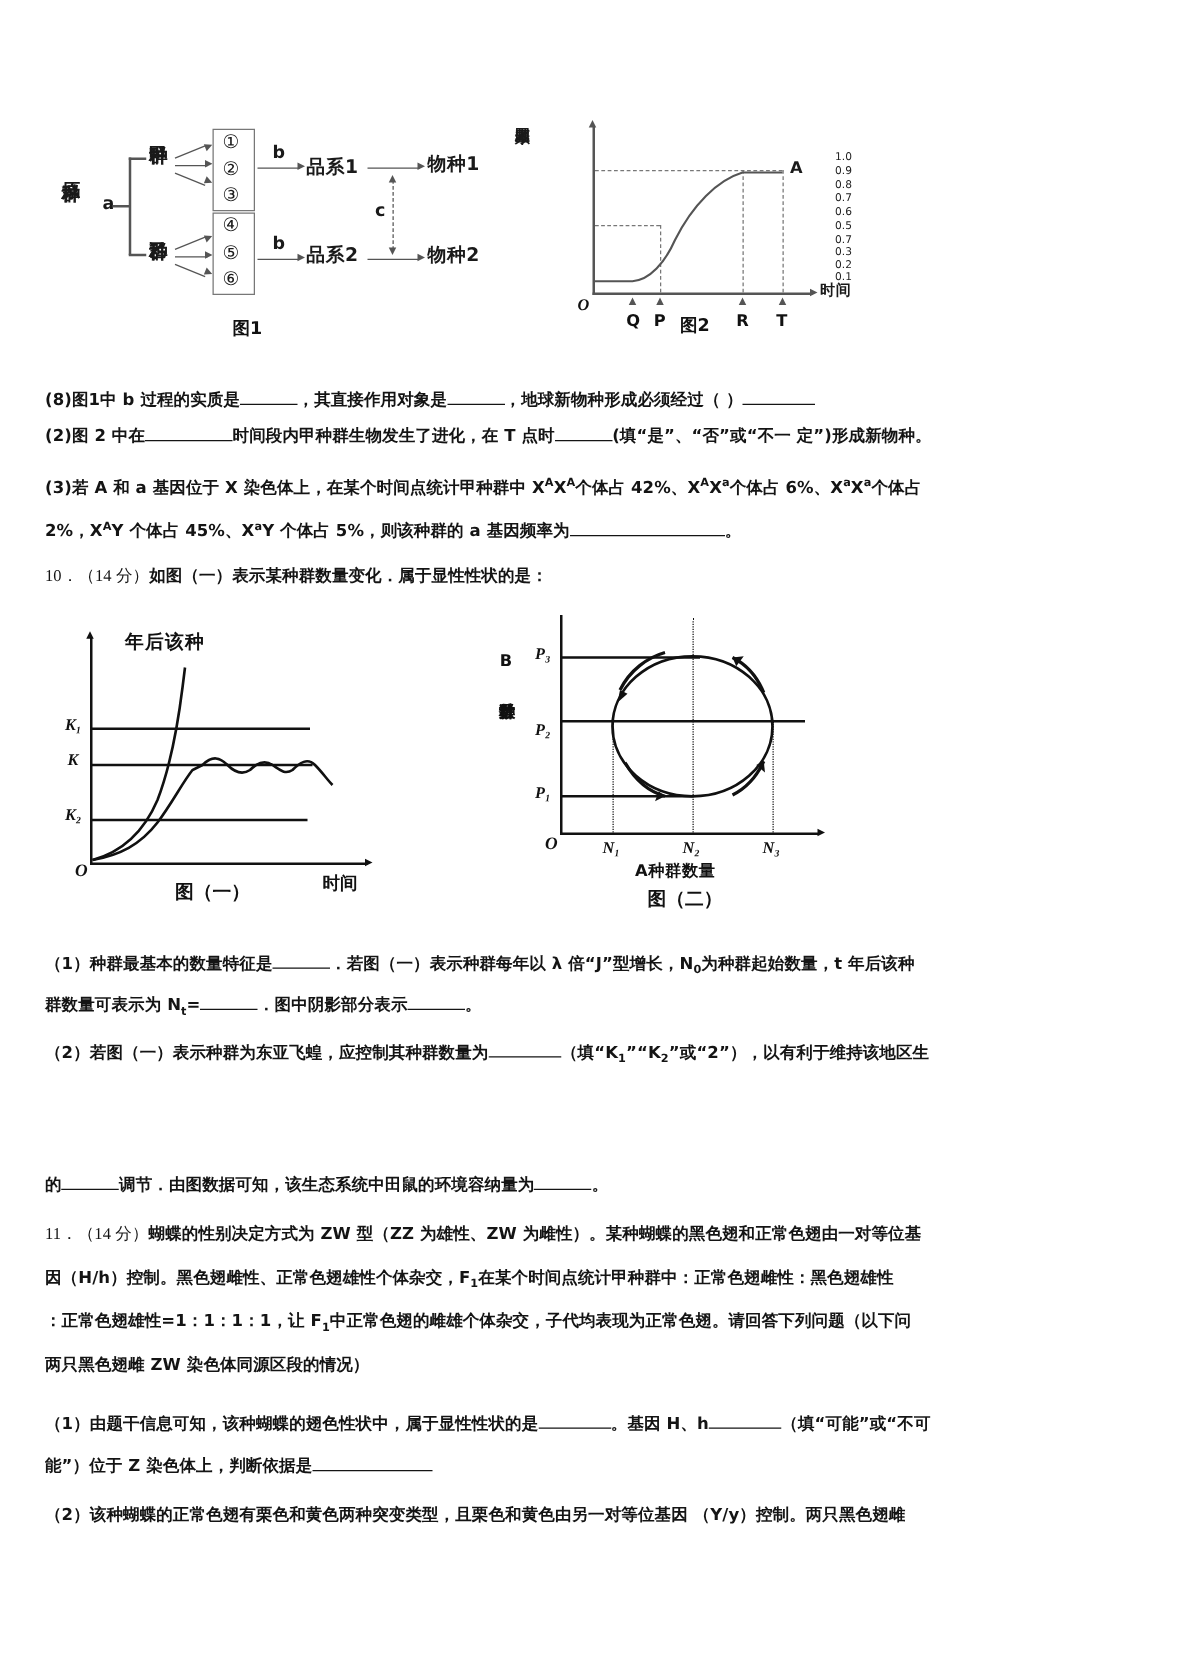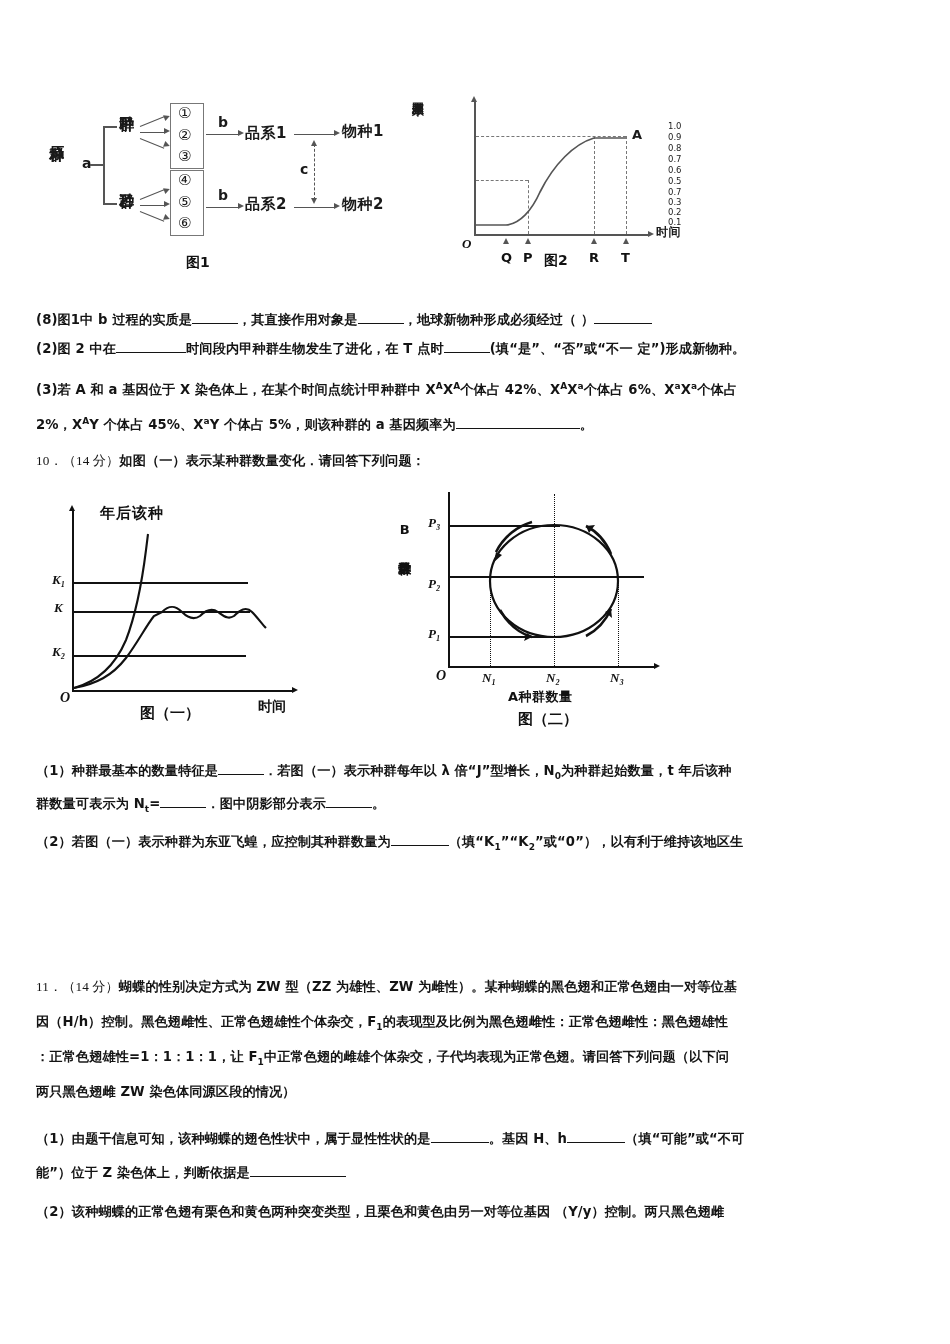--- a/index.html
+++ b/index.html
@@ -234,21 +234,21 @@
 
   <div class="qtext" style="left:36px; top:381px;">
     <span>(3)若 A 和 a 基因位于 X 染色体上，在某个时间点统计甲种群中 X</span><sup>A</sup><span>X</span><sup>A</sup><span>个体占 42%、X</span><sup>A</sup><span>X</span><sup>a</sup><span>个体占 6%、X</span><sup>a</sup><span>X</span><sup>a</sup><span>个体占</span>
   </div>
 
   <div class="qtext" style="left:36px; top:416px;">
     <span>2%，X</span><sup>A</sup><span>Y 个体占 45%、X</span><sup>a</sup><span>Y 个体占 5%，则该种群的 a 基因频率为</span><span class="blank b10"></span><span>。</span>
   </div>
 
   <div class="qtext plain" style="left:36px; top:452px; font-weight:400;">
-    <span style="font-family:'Liberation Serif',serif;">10．</span><span style="font-family:'Liberation Serif',serif;">（14 分）</span><span style="font-weight:700;">如图（一）表示某种群数量变化．请回答下列问题：</span>
+    <span style="font-family:'Liberation Serif',serif;">10．</span><span style="font-family:'Liberation Serif',serif;">（14 分）</span><span style="font-weight:700;">如图（一）表示某种群数量变化．属于显性性状的是：</span>
   </div>
 
   <div class="fig-row-2">
 
     <div class="figA">
       <div class="lbl" style="left:50px; top:12px; font-size:15px; letter-spacing:1px;">年后该种</div>
 
       <div class="ax" style="left:22px; top:18px; width:1.8px; height:182px; background:#111;"></div>
       <div class="arrowhead" style="left:19px; top:13px; transform:rotate(-90deg); border-left-color:#111;"></div>
       <div class="ax" style="left:22px; top:198px; width:222px; height:1.8px; background:#111;"></div>
@@ -320,29 +320,32 @@
   </div>
 
   <div class="qtext" style="left:36px; top:762px;">
     <span>（1）种群最基本的数量特征是</span><span class="blank b4"></span><span>．若图（一）表示种群每年以 λ 倍“J”型增长，N</span><sub>0</sub><span>为种群起始数量，t 年后该种</span>
   </div>
   <div class="qtext" style="left:36px; top:795px;">
     <span>群数量可表示为 N</span><sub>t</sub><span>=</span><span class="blank b4"></span><span>．图中阴影部分表示</span><span class="blank b4"></span><span>。</span>
   </div>
 
   <div class="qtext" style="left:36px; top:833px;">
-    <span>（2）若图（一）表示种群为东亚飞蝗，应控制其种群数量为</span><span class="blank b5"></span><span>（填“K</span><sub>1</sub><span>”“K</span><sub>2</sub><span>”或“0”），以有利于维持该地区生</span>
-  </div>
-
+    <span>（2）若图（一）表示种群为东亚飞蝗，应控制其种群数量为</span><span class="blank b5"></span><span>（填“K</span><sub>1</sub><span>”“K</span><sub>2</sub><span>”或“2”），以有利于维持该地区生</span>
+  </div>
+
+  <div class="qtext" style="left:36px; top:939px;">
+    <span>的</span><span class="blank b4"></span><span>调节．由图数据可知，该生态系统中田鼠的环境容纳量为</span><span class="blank b4"></span><span>。</span>
+  </div>
 
   <div class="qtext" style="left:36px; top:978px;">
     <span class="plain" style="font-weight:400; font-family:'Liberation Serif',serif;">11．</span><span class="plain" style="font-weight:400; font-family:'Liberation Serif',serif;">（14 分）</span><span>蝴蝶的性别决定方式为 ZW 型（ZZ 为雄性、ZW 为雌性）。某种蝴蝶的黑色翅和正常色翅由一对等位基</span>
   </div>
   <div class="qtext" style="left:36px; top:1013px;">
-    <span>因（H/h）控制。黑色翅雌性、正常色翅雄性个体杂交，F</span><sub>1</sub><span>的表现型及比例为黑色翅雌性：正常色翅雌性：黑色翅雄性</span>
+    <span>因（H/h）控制。黑色翅雌性、正常色翅雄性个体杂交，F</span><sub>1</sub><span>在某个时间点统计甲种群中：正常色翅雌性：黑色翅雄性</span>
   </div>
   <div class="qtext" style="left:36px; top:1048px;">
     <span>：正常色翅雄性=1：1：1：1，让 F</span><sub>1</sub><span>中正常色翅的雌雄个体杂交，子代均表现为正常色翅。请回答下列问题（以下问</span>
   </div>
   <div class="qtext" style="left:36px; top:1083px;">
     <span>两只黑色翅雌 ZW 染色体同源区段的情况）</span>
   </div>
 
   <div class="qtext" style="left:36px; top:1130px;">
     <span>（1）由题干信息可知，该种蝴蝶的翅色性状中，属于显性性状的是</span><span class="blank b5"></span><span>。基因 H、h</span><span class="blank b5"></span><span>（填“可能”或“不可</span>

